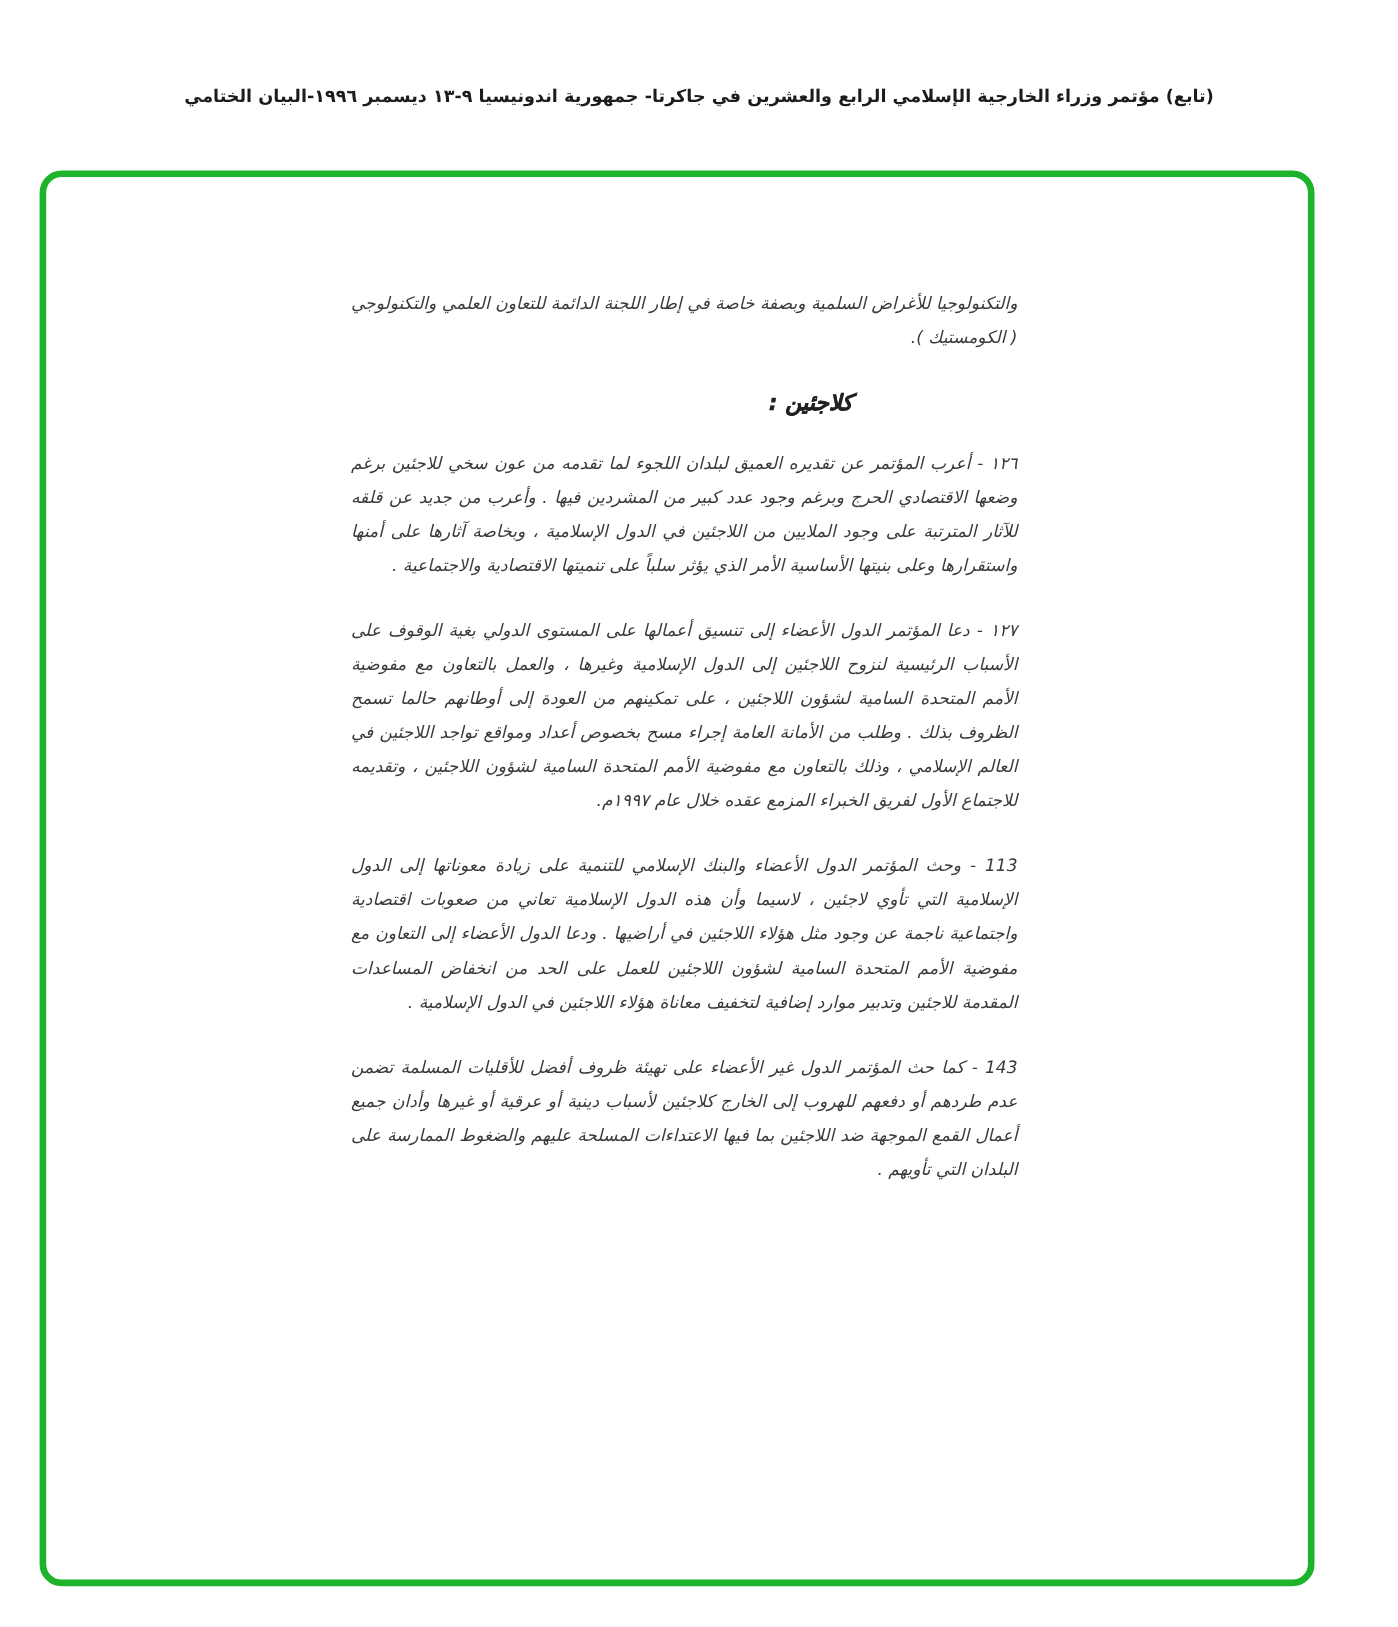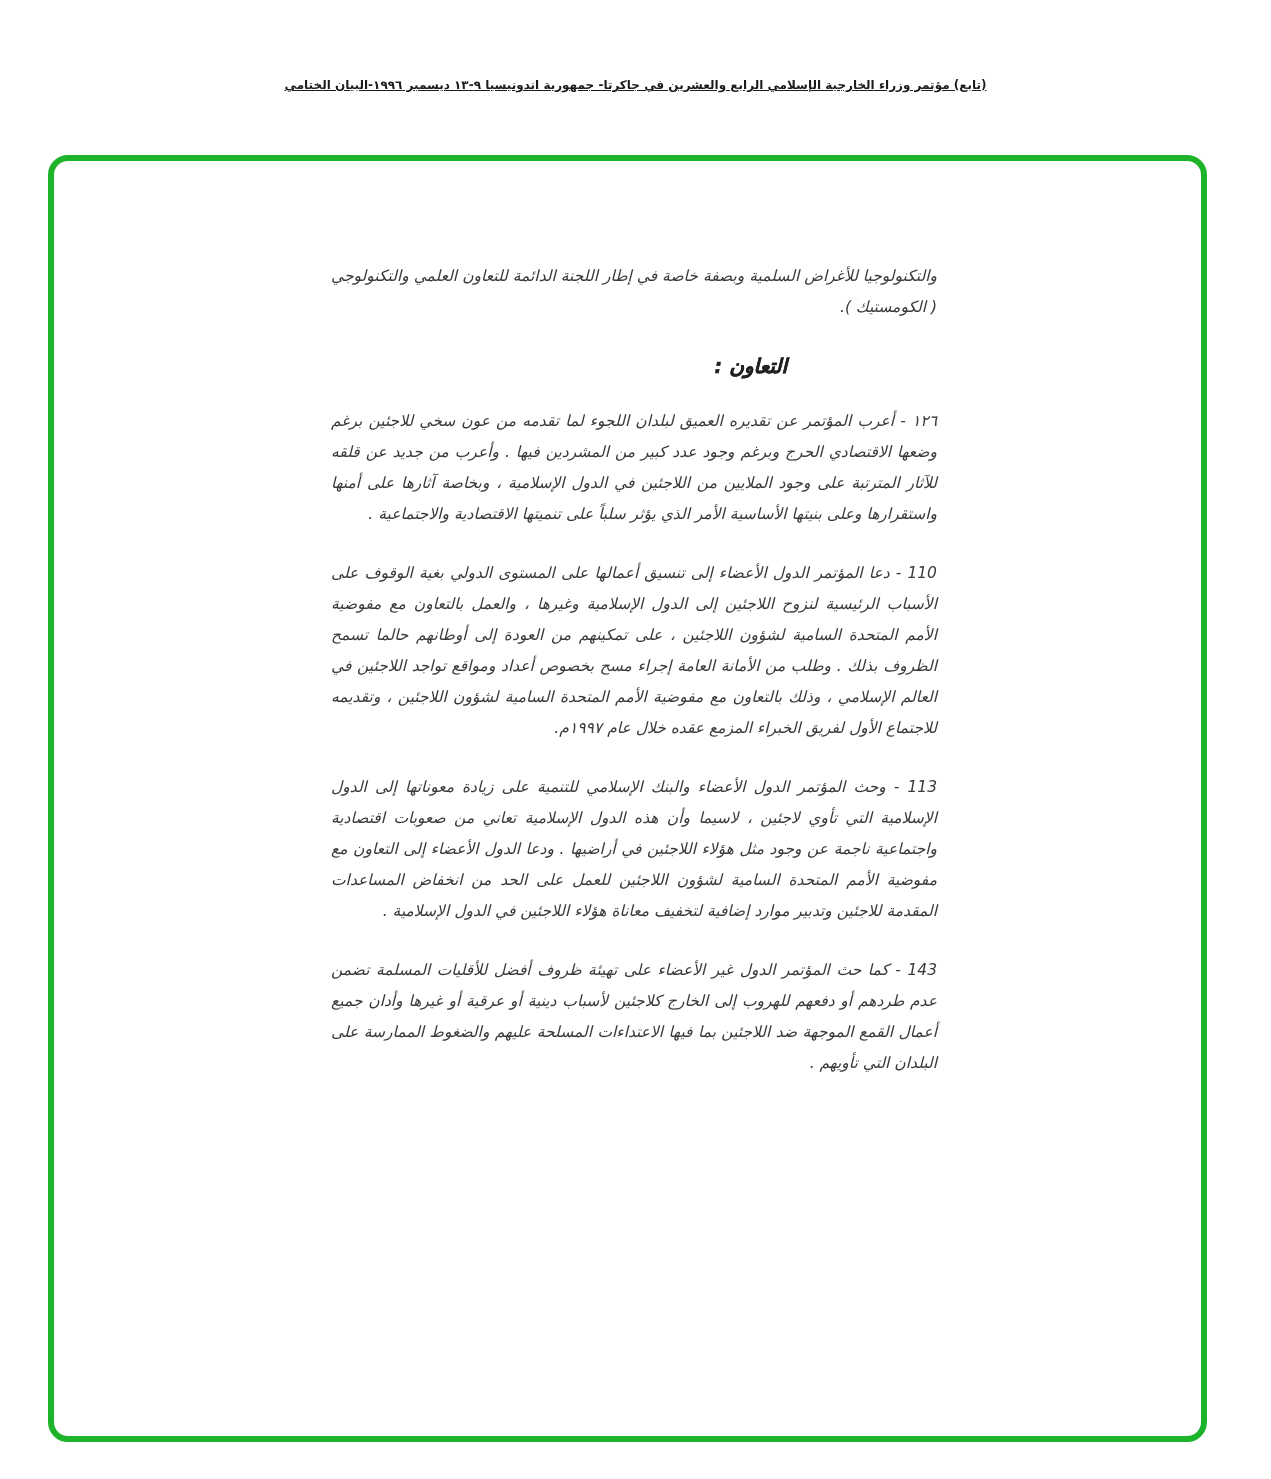--- a/index.html
+++ b/index.html
@@ -20,35 +20,34 @@
   .page-header{
     position:absolute;
     top:78px;
     left:0;
     width:100%;
     text-align:center;
     direction:rtl;
     color:var(--header-ink);
   }
   .header-line1{
-    font-size:12px;
+    font-size:16px;
     font-weight:bold;
     letter-spacing:0.5px;
     filter:blur(0.3px);
-    text-decoration:underline;
   }
   .header-line2{
     margin-top:8px;
     font-size:10.5px;
     font-weight:bold;
     filter:blur(0.35px);
   }
   .frame{
     position:absolute;
-    left:48px;
+    left:36px;
     top:155px;
     width:1147px;
     height:1275px;
     border:6px solid var(--border-green);
     border-radius:20px;
     background:var(--paper);
   }
   .content{
     position:absolute;
     left:277px;
@@ -85,29 +84,29 @@
 
 <div class="page-header">
   <div class="header-line1">(تابع) مؤتمر وزراء الخارجية الإسلامي الرابع والعشرين في جاكرتا- جمهورية اندونيسيا ٩-١٣ ديسمبر ١٩٩٦-البيان الختامي</div>
 </div>
 
 <div class="frame">
   <div class="content">
 
     <p class="para">والتكنولوجيا للأغراض السلمية وبصفة خاصة في إطار اللجنة الدائمة للتعاون العلمي والتكنولوجي ( الكومستيك ).</p>
 
-    <h2 class="section-heading">التعاون :</h2>
+    <h2 class="section-heading">كلاجئين :</h2>
 
     <p class="para">
       <span class="pnum">١٢٦ -</span>
       <span class="ptext">أعرب المؤتمر عن تقديره العميق لبلدان اللجوء لما تقدمه من عون سخي للاجئين برغم وضعها الاقتصادي الحرج وبرغم وجود عدد كبير من المشردين فيها . وأعرب من جديد عن قلقه للآثار المترتبة على وجود الملايين من اللاجئين في الدول الإسلامية ، وبخاصة آثارها على أمنها واستقرارها وعلى بنيتها الأساسية الأمر الذي يؤثر سلباً على تنميتها الاقتصادية والاجتماعية .</span>
     </p>
 
     <p class="para">
-      <span class="pnum">110 -</span>
+      <span class="pnum">١٢٧ -</span>
       <span class="ptext">دعا المؤتمر الدول الأعضاء إلى تنسيق أعمالها على المستوى الدولي بغية الوقوف على الأسباب الرئيسية لنزوح اللاجئين إلى الدول الإسلامية وغيرها ، والعمل بالتعاون مع مفوضية الأمم المتحدة السامية لشؤون اللاجئين ، على تمكينهم من العودة إلى أوطانهم حالما تسمح الظروف بذلك . وطلب من الأمانة العامة إجراء مسح بخصوص أعداد ومواقع تواجد اللاجئين في العالم الإسلامي ، وذلك بالتعاون مع مفوضية الأمم المتحدة السامية لشؤون اللاجئين ، وتقديمه للاجتماع الأول لفريق الخبراء المزمع عقده خلال عام ١٩٩٧م.</span>
     </p>
 
     <p class="para">
       <span class="pnum">113 -</span>
       <span class="ptext">وحث المؤتمر الدول الأعضاء والبنك الإسلامي للتنمية على زيادة معوناتها إلى الدول الإسلامية التي تأوي لاجئين ، لاسيما وأن هذه الدول الإسلامية تعاني من صعوبات اقتصادية واجتماعية ناجمة عن وجود مثل هؤلاء اللاجئين في أراضيها . ودعا الدول الأعضاء إلى التعاون مع مفوضية الأمم المتحدة السامية لشؤون اللاجئين للعمل على الحد من انخفاض المساعدات المقدمة للاجئين وتدبير موارد إضافية لتخفيف معاناة هؤلاء اللاجئين في الدول الإسلامية .</span>
     </p>
 
     <p class="para">
       <span class="pnum">143 -</span>

